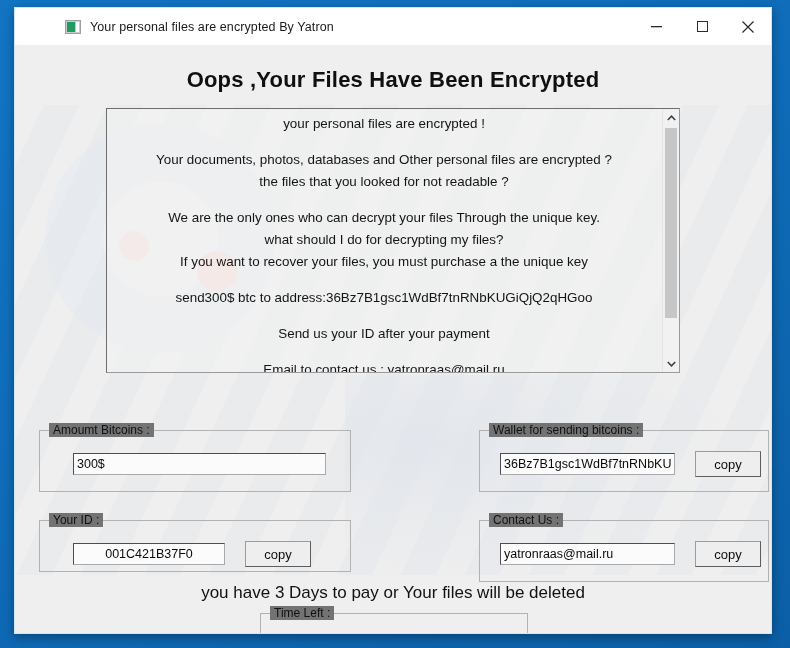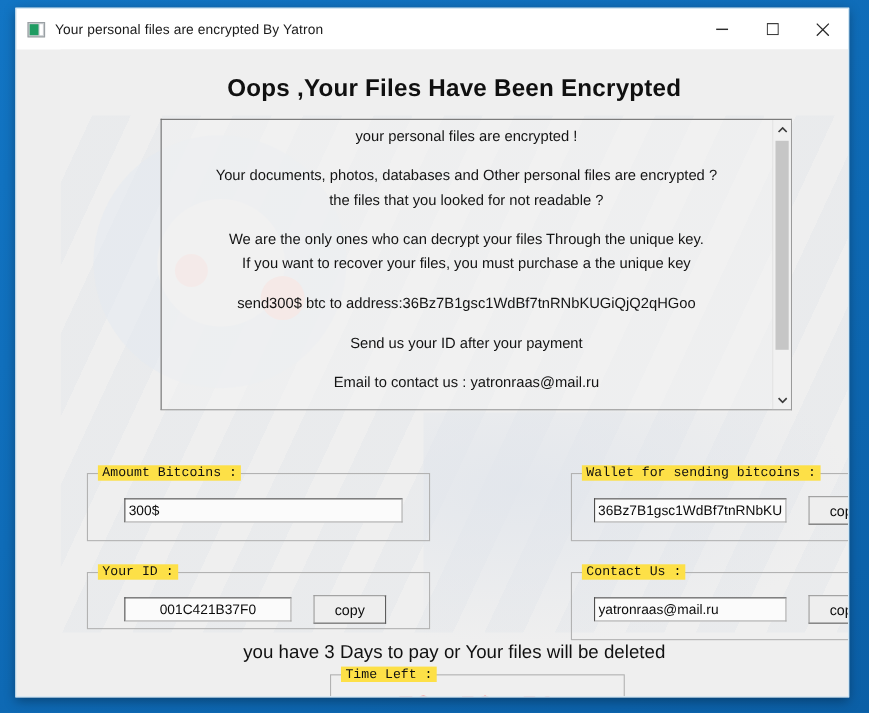--- a/index.html
+++ b/index.html
@@ -36,20 +36,21 @@
     overflow: hidden;
   }
 
   
   #titlebar {
     position: relative;
     height: 37px;
     background: #ffffff;
     display: flex;
     align-items: center;
+    padding-left: 40px;
   }
   #title-icon {
     width: 16px;
     height: 14px;
     margin-left: 10px;
     margin-right: 9px;
     background: #c9cdd0;
     border: 1px solid #9aa0a4;
     box-sizing: border-box;
     position: relative;
@@ -89,21 +90,20 @@
     color: #2b2b2b;
   }
   .win-btn svg { display: block; }
 
   
   #client {
     position: relative;
     height: calc(100% - 37px);
     background: #efefef;
     overflow: hidden;
-    margin-left: 40px;
   }
 
   
   .wm {
     position: absolute;
     pointer-events: none;
   }
   #wm-ring {
     left: 30px; top: 78px;
     width: 230px; height: 230px;
@@ -217,25 +217,24 @@
     position: absolute;
     border: 1px solid #b2b2b2;
     box-sizing: border-box;
     background: transparent;
   }
   .group > .legend {
     position: absolute;
     top: -8px;
     left: 9px;
     padding: 0 4px;
-    background: #fde047;
+    background: #737373;
     font-size: 12px;
     color: #101010;
     white-space: nowrap;
-    font-family: Liberation Mono, monospace;
   }
 
   .tfield {
     position: absolute;
     background: #fbfbfb;
     border: 1px solid #a9a9a9;
     border-top: 1px solid #4d4d4d;
     border-left: 1px solid #4d4d4d;
     box-sizing: border-box;
     font-family: "Liberation Sans", sans-serif;
@@ -346,20 +345,21 @@
     <div id="heading">Oops ,Your Files Have Been Encrypted</div>
 
     <div id="message-panel">
       <div id="message-body">
           <div class="ln">your personal files are encrypted !</div>
           <div class="sp"></div>
           <div class="ln">Your documents, photos, databases and Other personal files are encrypted ?</div>
           <div class="ln">the files that you looked for not readable ?</div>
           <div class="sp"></div>
           <div class="ln">We are the only ones who can decrypt your files Through the unique key.</div>
+          <div class="ln">what should I do for decrypting my files?</div>
           <div class="ln">If you want to recover your files, you must purchase a the unique key</div>
           <div class="sp"></div>
           <div class="ln">send300$ btc  to address:36Bz7B1gsc1WdBf7tnRNbKUGiQjQ2qHGoo</div>
           <div class="sp"></div>
           <div class="ln">Send us your ID after your payment</div>
           <div class="sp"></div>
           <div class="ln">Email to contact us :   yatronraas@mail.ru</div>
         </div>
 
       <div id="msg-scrollbar">

